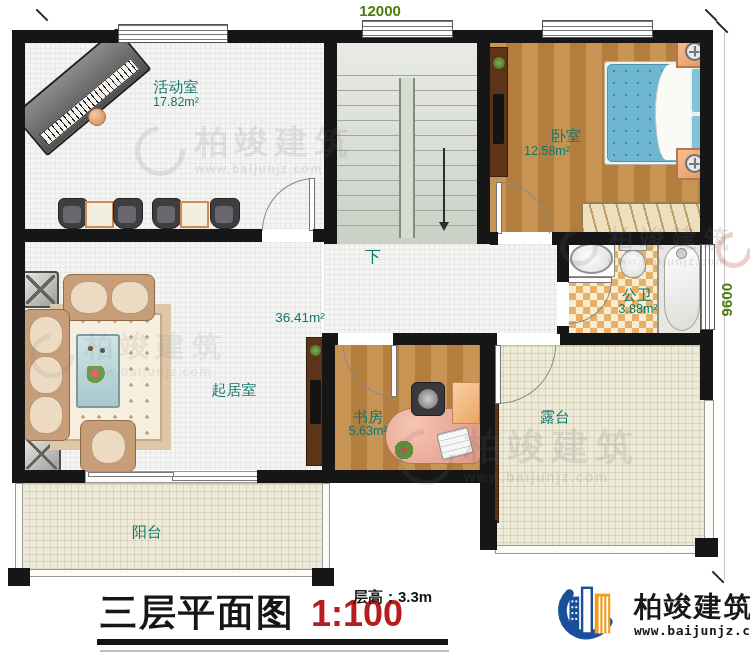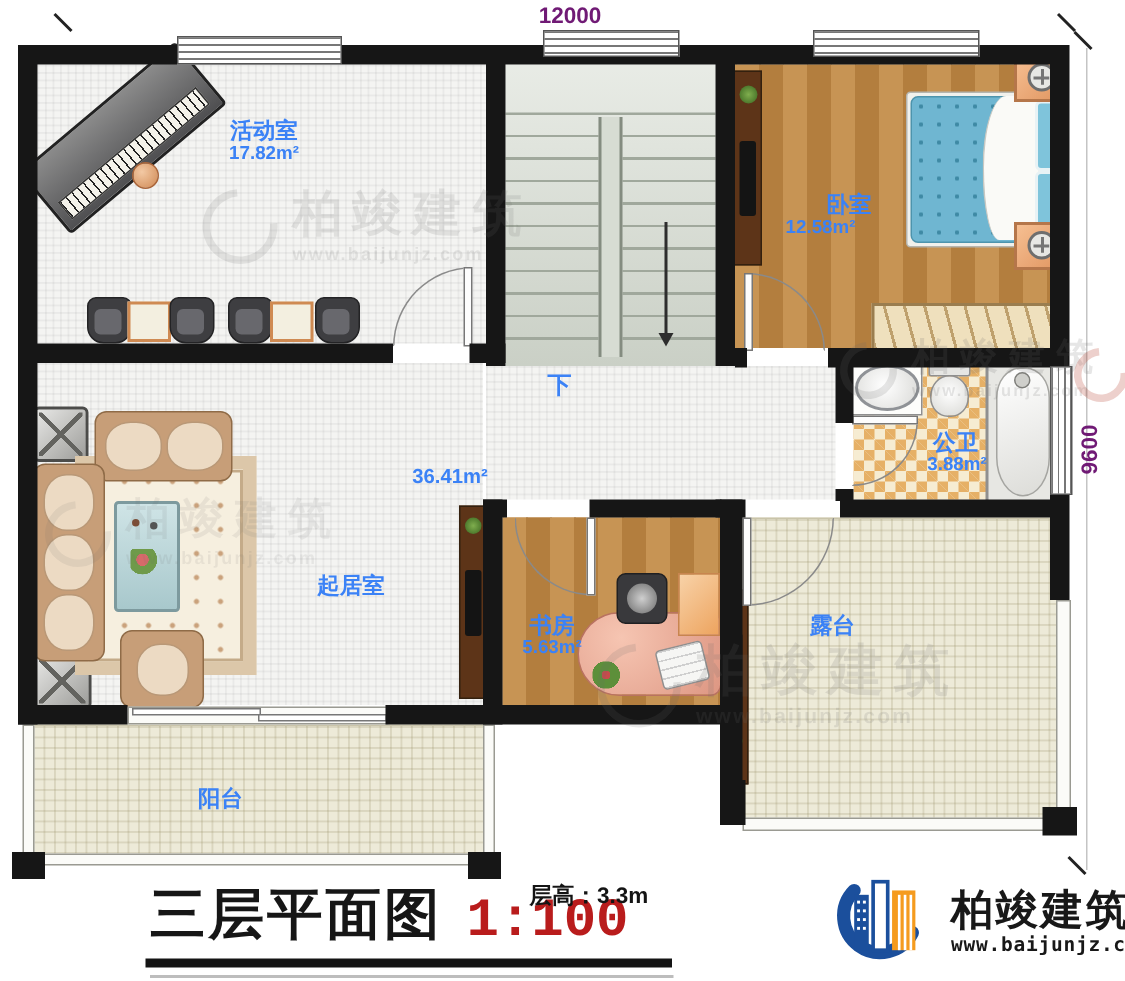--- a/index.html
+++ b/index.html
@@ -44,24 +44,24 @@
   .rail{position:absolute;background:#fbfbf8;border:1px solid #9a9a92;z-index:25;}
   
   .treads{position:absolute;z-index:3;
     background-image:repeating-linear-gradient(180deg,#a0a89c 0 1.4px,transparent 1.4px 15px);}
   .stair-rail{position:absolute;z-index:4;background:#d7dcd3;
     border-left:2px solid #848c80;border-right:2px solid #848c80;}
   .arrow-line{position:absolute;width:2px;background:#2d2d2d;z-index:5;}
   .arrow-head{position:absolute;width:0;height:0;border-left:5px solid transparent;
     border-right:5px solid transparent;border-top:9px solid #2d2d2d;z-index:5;}
   
-  .lbl{position:absolute;transform:translateX(-50%);font-weight:700;font-size:15px;
-    white-space:nowrap;z-index:50;color:#3b82f6;}
+  .lbl{position:absolute;transform:translateX(-50%);font-weight:400;font-size:15px;
+    white-space:nowrap;z-index:50;color:#0f766e;}
   .lbl-area{font-size:12.5px;}
-  .dim{position:absolute;font-weight:700;font-size:15px;color:#701a75;z-index:50;}
+  .dim{position:absolute;font-weight:700;font-size:15px;color:#4d7c0f;z-index:50;}
   .tick{position:absolute;width:16px;height:2px;background:#222;transform:rotate(45deg);z-index:50;}
   .dimline{position:absolute;background:#c4c4c4;z-index:2;}
   
   .furn{position:absolute;z-index:10;}
   .chair{width:28px;height:29px;background:#3e3e41;border-radius:6px 6px 11px 11px;border:1px solid #232325;}
   .chair-in{position:absolute;left:4px;top:7px;width:18px;height:17px;background:#68686d;border-radius:4px;}
   .stable{width:25px;height:23px;background:#f3efe0;border:2px solid #cf8a52;}
   .sofa{background:#c79e78;border:1px solid #8f6b47;border-radius:8px;}
   .cushion{position:absolute;background:#ecdac3;border:1px solid #b99877;border-radius:45%;}
   .speaker{background:linear-gradient(135deg,#e8e8e6,#9d9d9a);border:2px solid #4c4c4a;border-radius:4px;}
@@ -74,21 +74,21 @@
   .lampcirc{position:absolute;background:
       linear-gradient(#767676 0 0) center/2px 70% no-repeat,
       linear-gradient(#767676 0 0) center/70% 2px no-repeat,#e7e7e4;
     border:2px solid #6e6e6e;border-radius:50%;}
   
   .wm{position:absolute;display:flex;align-items:center;gap:10px;z-index:40;color:#6a6a6a;pointer-events:none;}
   .wm-glyph{border:5px solid currentColor;border-top-color:transparent;border-radius:50%;transform:rotate(40deg);}
   .wm-name{font-weight:700;letter-spacing:7px;line-height:1;}
   .wm-url{font-weight:700;font-size:12px;letter-spacing:1.5px;margin-top:4px;}
   
-  .title-row{position:absolute;left:100px;top:592px;display:flex;align-items:center;gap:16px;z-index:60;font-family:Liberation Mono, monospace;}
+  .title-row{position:absolute;left:100px;top:592px;display:flex;align-items:center;gap:16px;z-index:60;}
   .title-main{font-size:37px;font-weight:700;letter-spacing:2px;color:#161616;line-height:1.15;}
   .title-scale{font-size:36px;font-weight:600;color:#b91c1c;line-height:1.2;}
   .uline1{position:absolute;left:97px;top:639px;width:351px;height:6px;background:#141414;z-index:60;}
   .uline2{position:absolute;left:100px;top:650px;width:349px;height:2px;background:#bdbdbd;z-index:60;}
   .info{position:absolute;left:353px;font-size:15px;font-weight:700;color:#141414;z-index:60;white-space:nowrap;}
   .brand{position:absolute;left:542px;top:581px;display:flex;align-items:center;gap:6px;z-index:60;}
   .brand-name{font-size:28px;font-weight:700;letter-spacing:2px;color:#181818;line-height:1.1;}
   .brand-url{font-size:13px;font-weight:700;letter-spacing:.5px;color:#181818;font-family:"DejaVu Sans Mono",monospace;}
 </style>
 </head>

